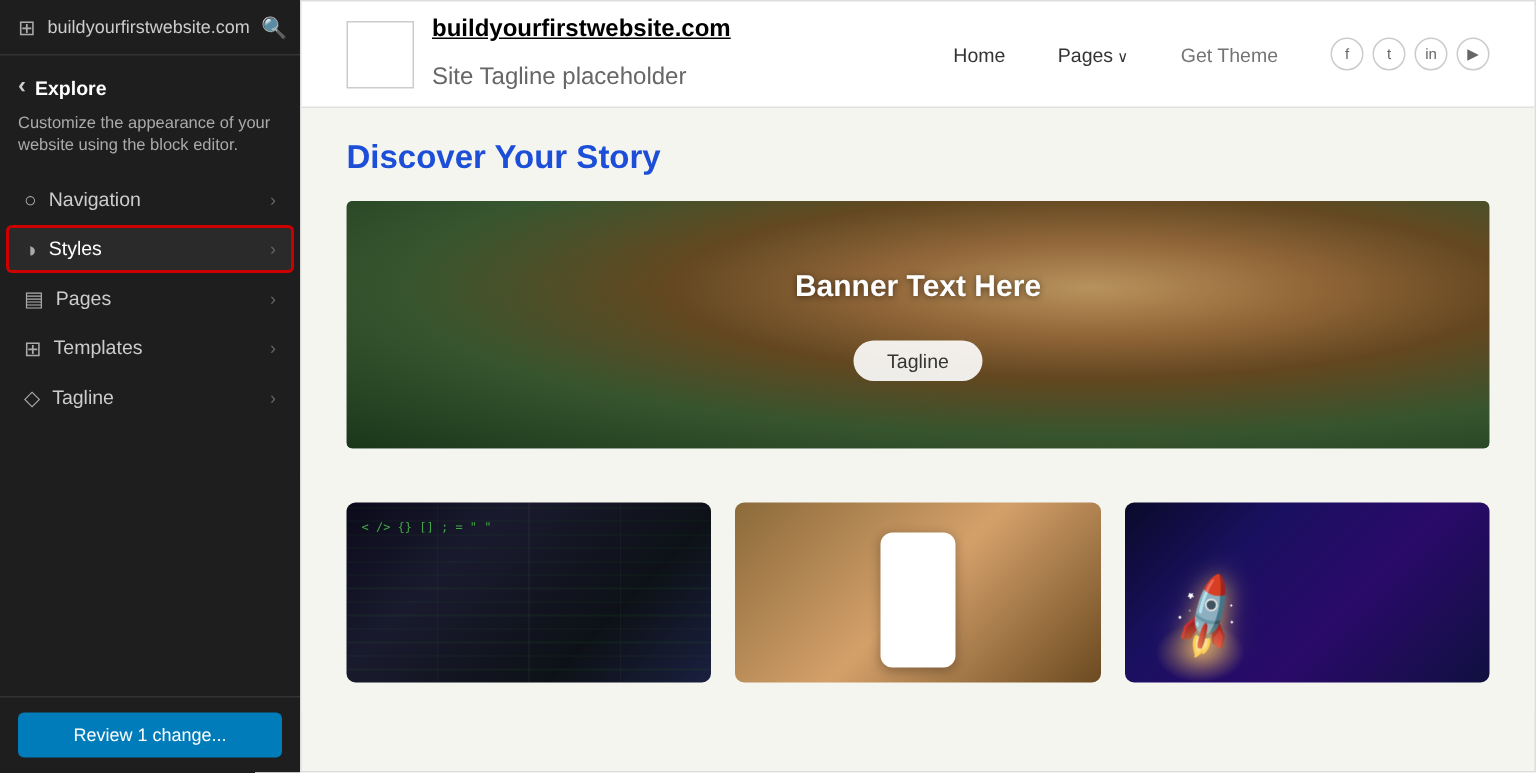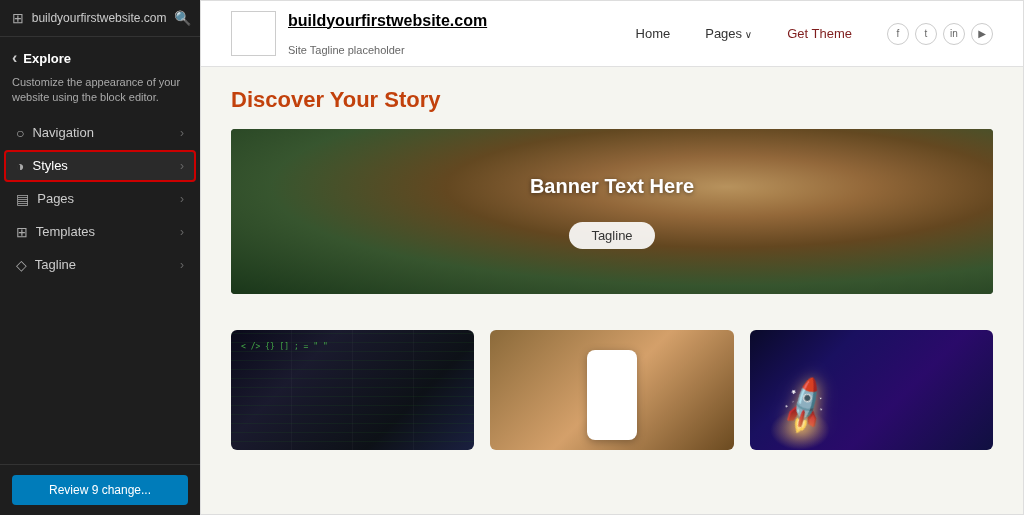--- a/index.html
+++ b/index.html
@@ -131,42 +131,42 @@
       display: flex;
       flex-direction: column;
     }
     .site-title-link {
       font-size: 16px;
       font-weight: 700;
       color: #000;
       text-decoration: underline;
     }
     .site-tagline {
-      font-size: 11px;
+      font-size: 16px;
       color: #666;
       margin-top: 14px;
     }
     .nav-menu {
       display: flex;
       align-items: center;
       gap: 35px;
     }
     .nav-link {
       font-size: 13px;
       color: #333;
       text-decoration: none;
       cursor: pointer;
     }
     .nav-link.with-arrow::after {
       content: ' ∨';
       font-size: 10px;
     }
     .nav-get-theme {
       font-size: 13px;
-      color: #7f1d1d;
+      color: #737373;
       text-decoration: none;
       cursor: pointer;
     }
     .nav-social-icons {
       display: flex;
       gap: 6px;
     }
     .social-circle {
       width: 22px;
       height: 22px;
@@ -187,21 +187,21 @@
     }
     .hero-top {
       display: flex;
       align-items: center;
       justify-content: space-between;
       margin-bottom: 16px;
     }
     .hero-title {
       font-size: 22px;
       font-weight: 700;
-      color: #c2410c;
+      color: #1d4ed8;
     }
     .search-bar {
       display: flex;
       align-items: center;
       gap: 8px;
     }
     .search-input {
       border: 1px solid #ccc;
       border-radius: 20px;
       padding: 6px 14px;
@@ -380,21 +380,21 @@
       <span class="item-chevron">›</span>
     </div>
     <div class="sidebar-item">
       <span class="item-icon">◇</span>
       <span>Tagline</span>
       <span class="item-chevron">›</span>
     </div>
   </nav>
 
   <div class="sidebar-footer">
-    <button class="review-btn">Review 9 change...</button>
+    <button class="review-btn">Review 1 change...</button>
   </div>
 </div>
 
 <div class="main-content">
 
   <div class="preview-header">
     <div class="site-branding">
       <div class="site-logo-placeholder"></div>
       <div class="site-title-group">
         <span class="site-title-link">buildyourfirstwebsite.com</span>

